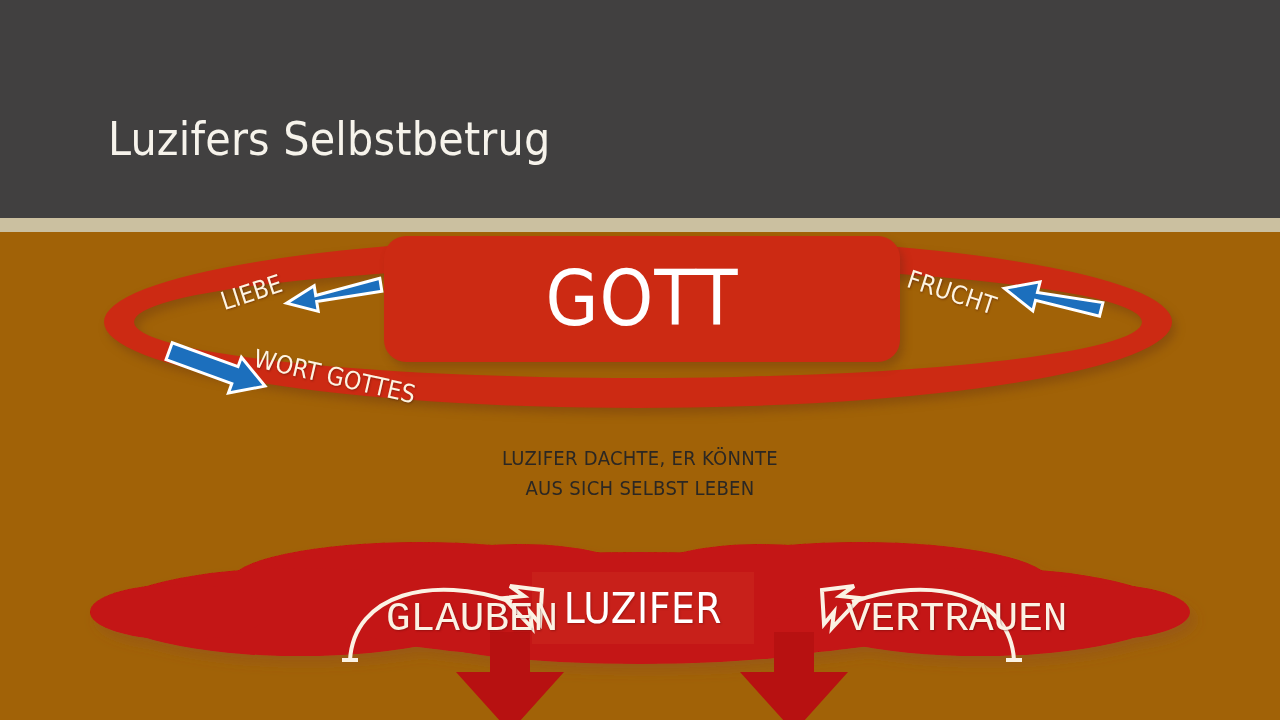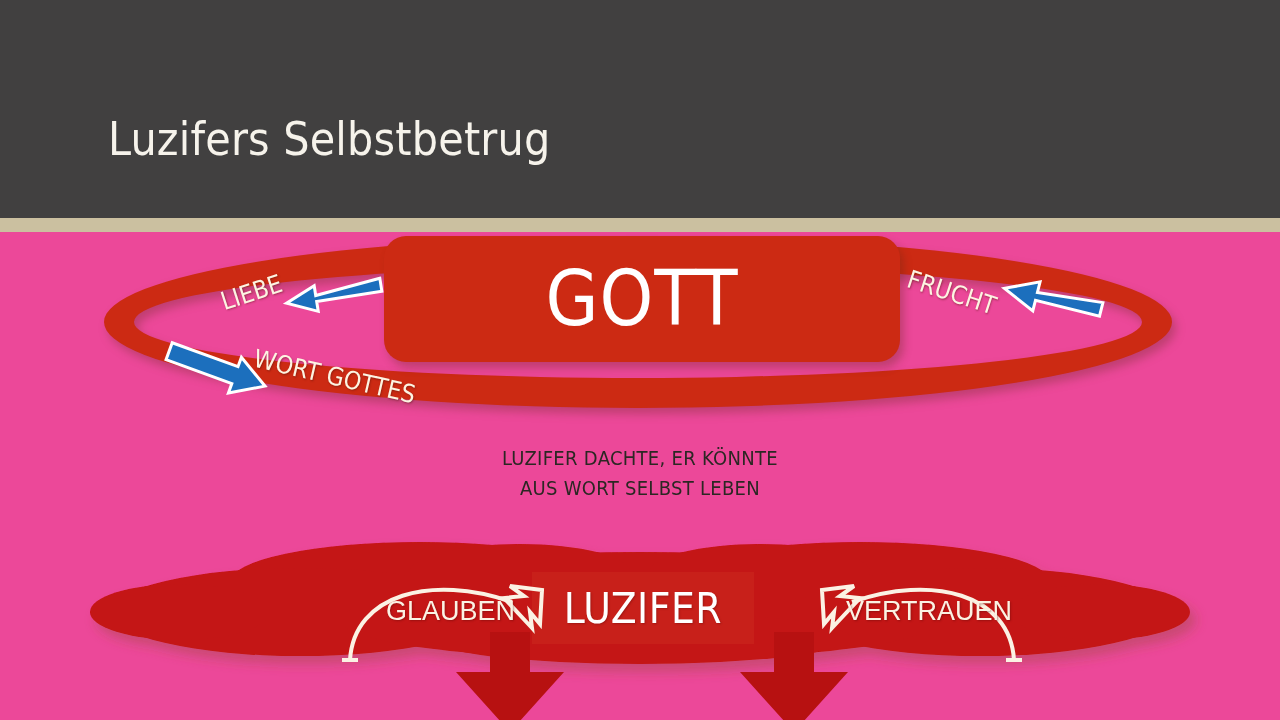--- a/index.html
+++ b/index.html
@@ -10,21 +10,21 @@
   body {
     width: 1280px;
     height: 720px;
     overflow: hidden;
     font-family: "Liberation Sans", sans-serif;
   }
   .slide {
     position: relative;
     width: 1280px;
     height: 720px;
-    background: #ec4899;
+    background: #a16207;
     overflow: hidden;
   }
   
   .header-band {
     position: absolute;
     left: 0; top: 0;
     width: 1280px;
     height: 218px;
     background: #414040;
   }
@@ -148,23 +148,23 @@
     font-family: "DejaVu Sans Condensed", "Liberation Sans Narrow", "Liberation Sans", sans-serif;
     font-stretch: condensed;
     font-size: 42px;
     font-weight: 300;
     color: #FFFFFF;
     letter-spacing: 0.5px;
     text-shadow: 1px 1px 2px rgba(90,10,10,0.35);
   }
   .blob-label {
     position: absolute;
-    font-family: Liberation Sans, sans-serif;
-    font-stretch: condensed;
-    font-size: 27px;
+    font-family: Liberation Mono, monospace;
+    font-stretch: condensed;
+    font-size: 41px;
     color: #FBF2E4;
     white-space: nowrap;
     text-shadow: 1px 1px 2px rgba(90,10,10,0.40);
   }
   .label-glauben  { left: 386px; top: 76px; }
   .label-vertrauen{ left: 846px; top: 76px; }
   .curved-arrow { position: absolute; }
   .arrow-glauben  { left: 336px; top: 48px; }
   .arrow-vertrauen{ left: 792px; top: 48px; }
   .down-arrow { position: absolute; }
@@ -205,21 +205,21 @@
     <svg class="blue-arrow arrow-frucht" width="114" height="52" viewBox="0 0 114 52">
       <g transform="rotate(14 57 26)">
         <path d="M108 16 L42 22 L42 11 L9 26 L42 41 L42 30 L108 30 Z" fill="#1C6FBD" stroke="#FFFFFF" stroke-width="3"></path>
       </g>
     </svg>
     <div class="ring-label label-frucht">FRUCHT</div>
   </div>
 
   <div class="caption">
     <div>LUZIFER DACHTE, ER KÖNNTE</div>
-    <div>AUS WORT SELBST LEBEN</div>
+    <div>AUS SICH SELBST LEBEN</div>
   </div>
 
   <div class="bottom">
 
     <svg class="blob-svg" width="1280" height="200" viewBox="0 0 1280 200">
       <defs>
         <filter id="blobshadow" x="-10%" y="-10%" width="130%" height="140%">
           <feDropShadow dx="6" dy="8" stdDeviation="6" flood-color="#8a4a2a" flood-opacity="0.35"></feDropShadow>
         </filter>
       </defs>

